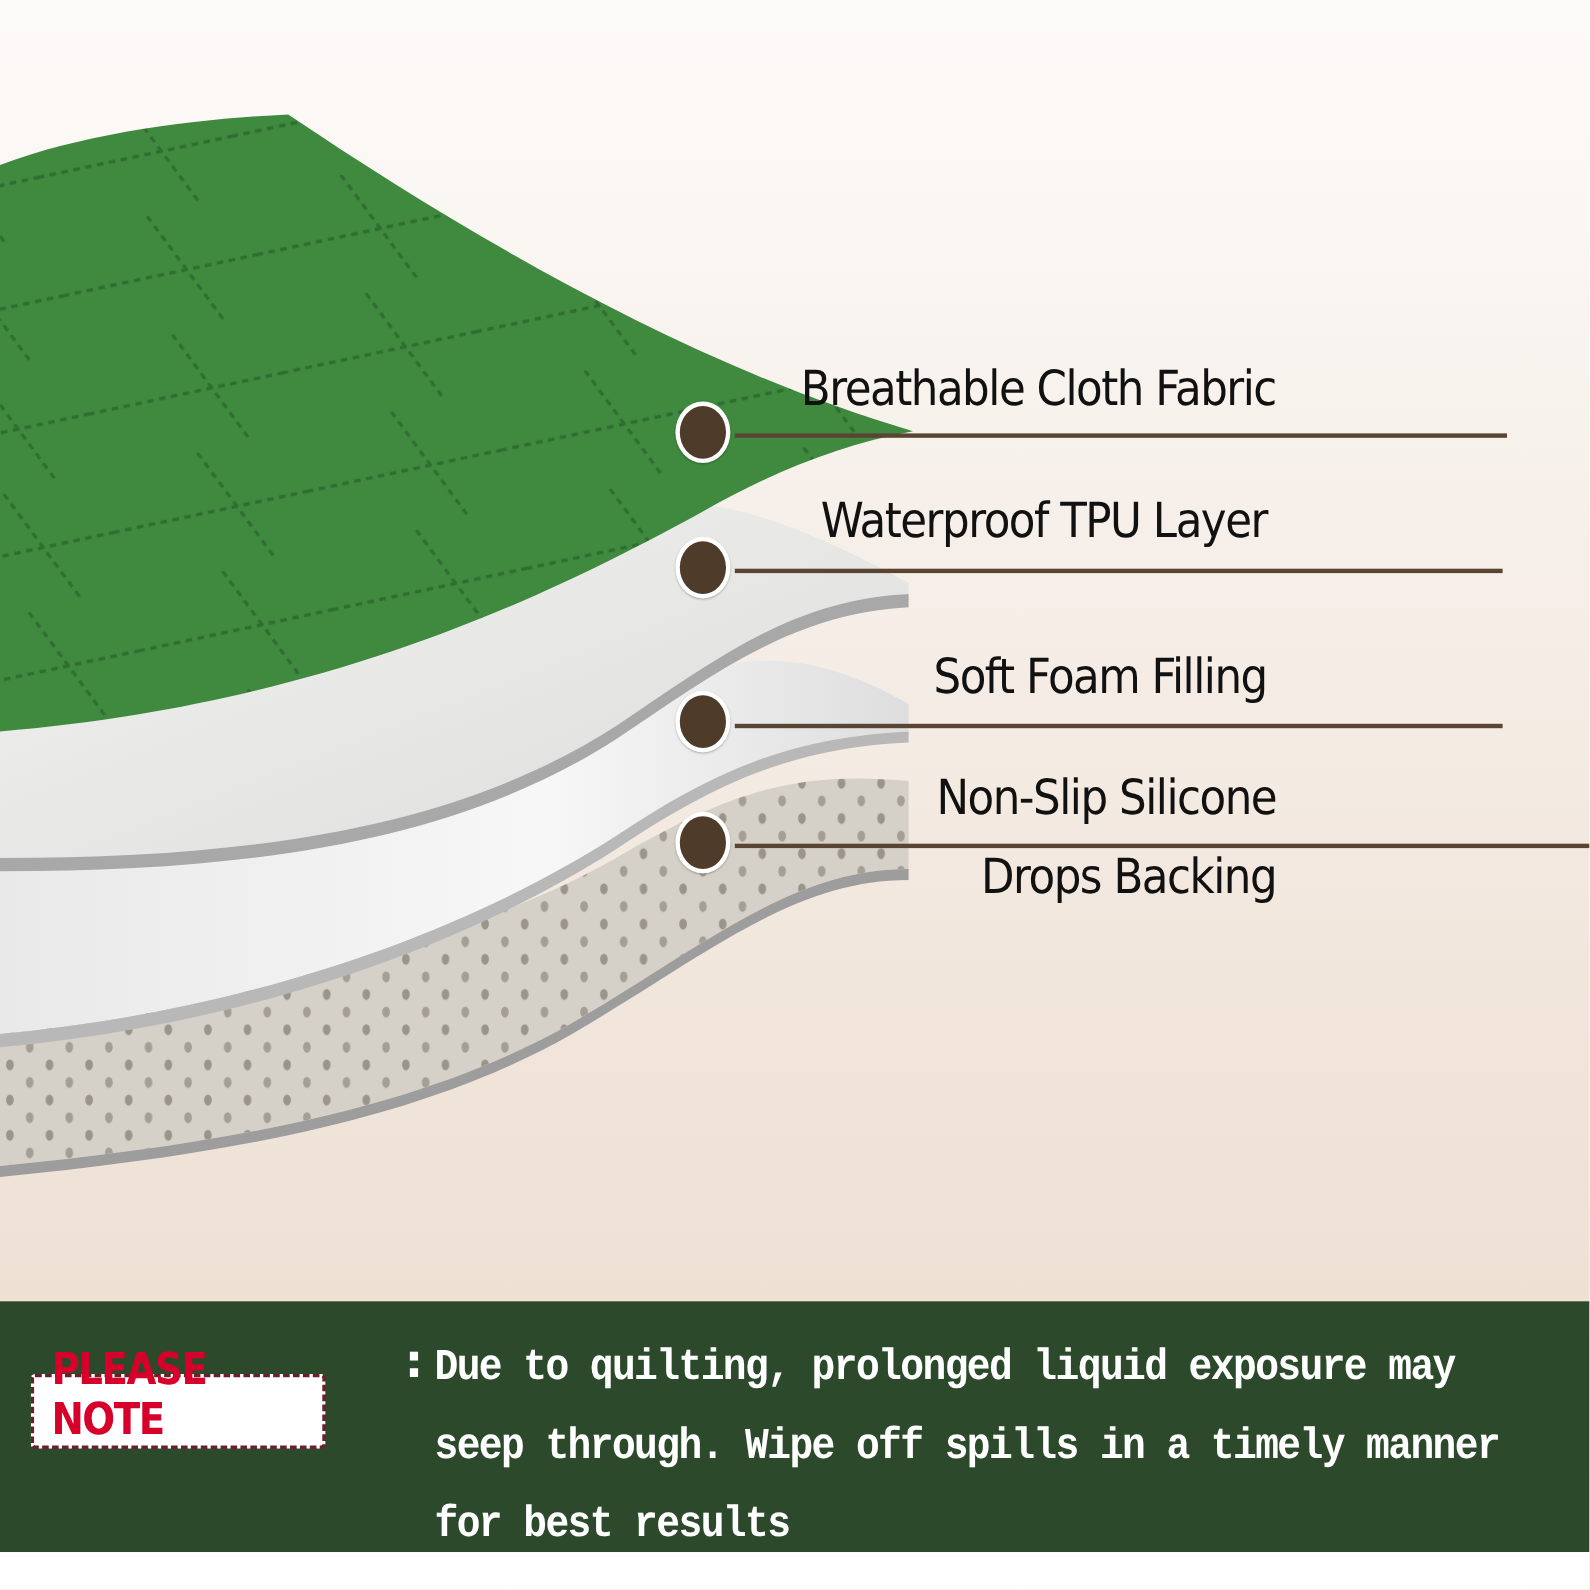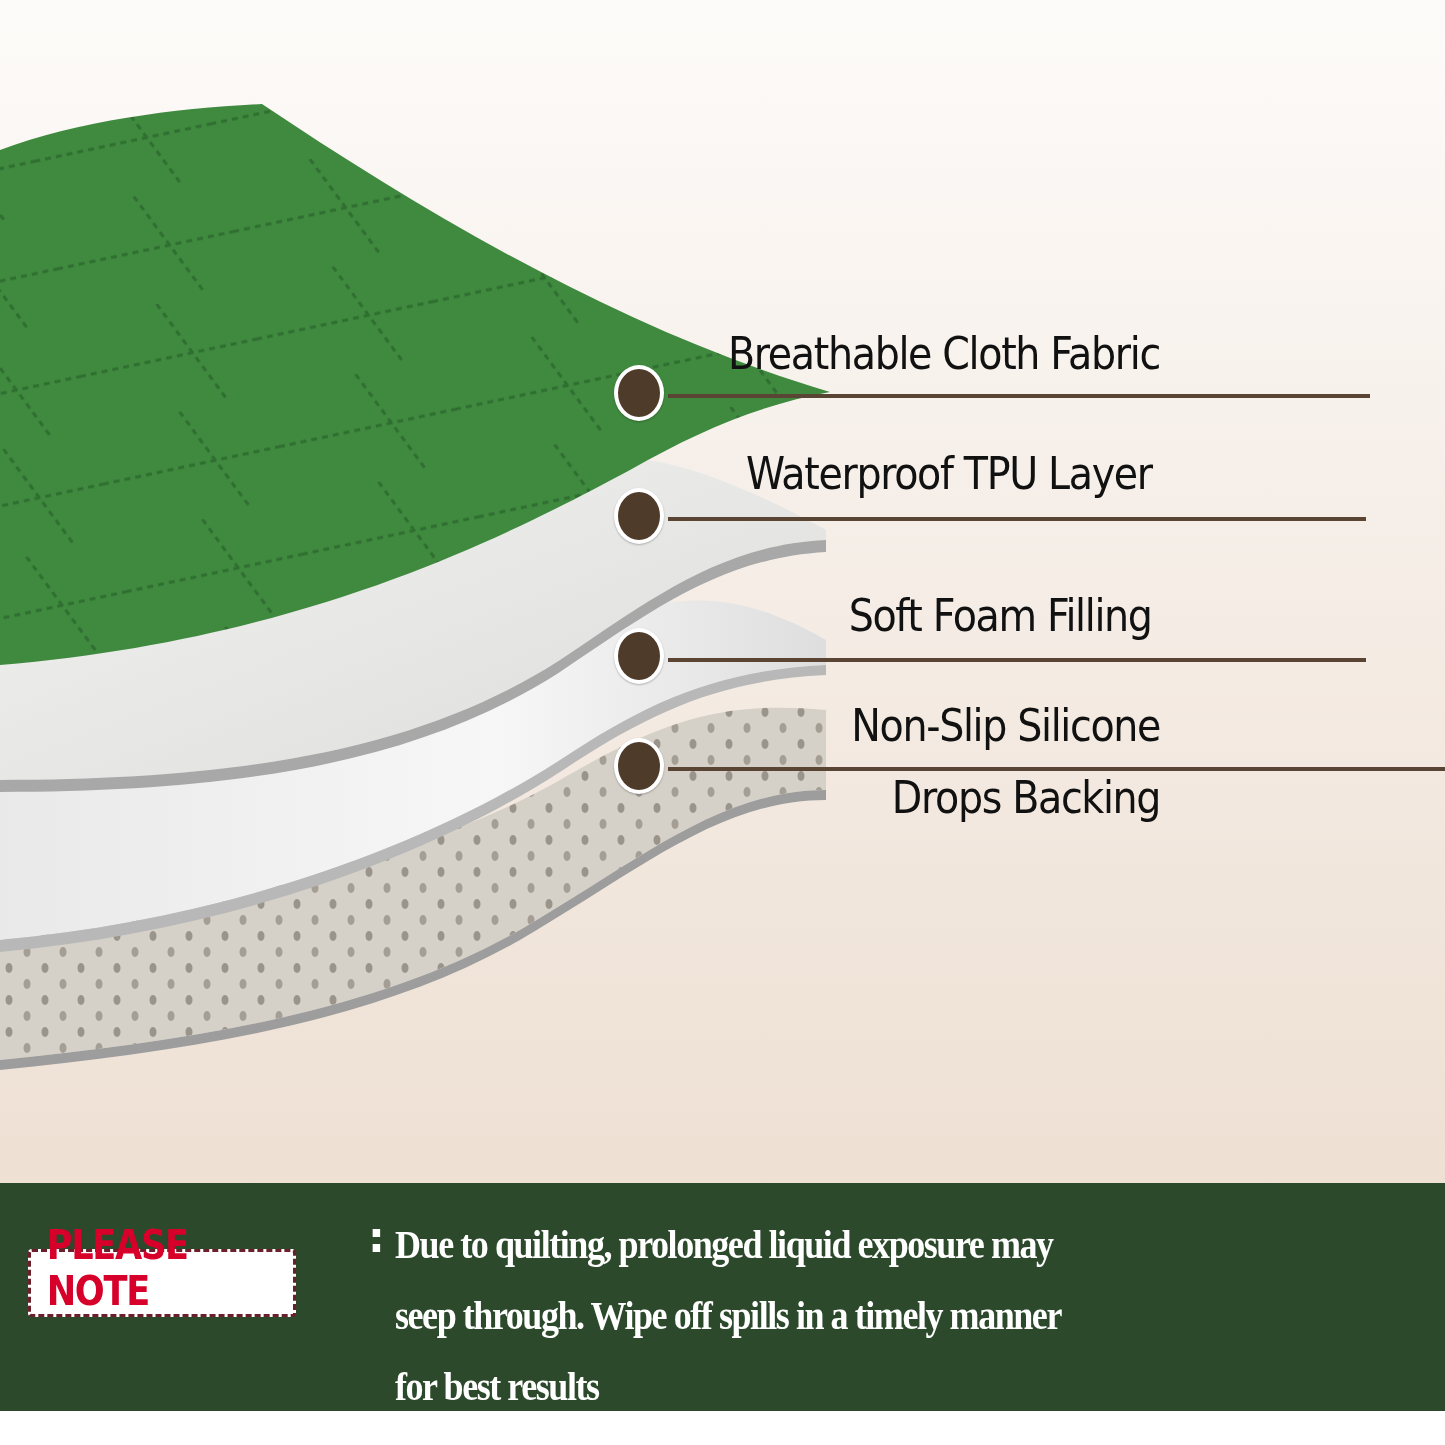--- a/index.html
+++ b/index.html
@@ -36,21 +36,21 @@
     .note-badge span {
       color: #d7002a; font-family: "DejaVu Sans", sans-serif; font-weight: bold;
       font-size: 40px; letter-spacing: -1.5px; transform: scaleX(0.88); display: inline-block;
     }
     .note-colon {
       position: absolute; left: 368px; top: 30px; color: #fff; font-size: 42px;
       font-family: "DejaVu Sans", sans-serif; font-weight: bold;
     }
     .note-text {
       position: absolute; left: 395px; top: 26px; width: 1040px; color: #ffffff;
-      font-family: Liberation Serif, serif; font-weight: bold; font-size: 40px;
+      font-family: Liberation Mono, monospace; font-weight: bold; font-size: 40px;
       line-height: 71px; letter-spacing: -1.6px;
     }
     .note-text div { white-space: nowrap; transform: scaleX(0.9); transform-origin: left center; }
     .bottom-strip { position: absolute; left: 0; top: 1411px; width: 1445px; height: 34px; background: #ffffff; }
   </style>
 </head>
 <body>
 
 <div class="stage">
   <svg class="layers" width="1445" height="1185" viewBox="0 0 1445 1185">

